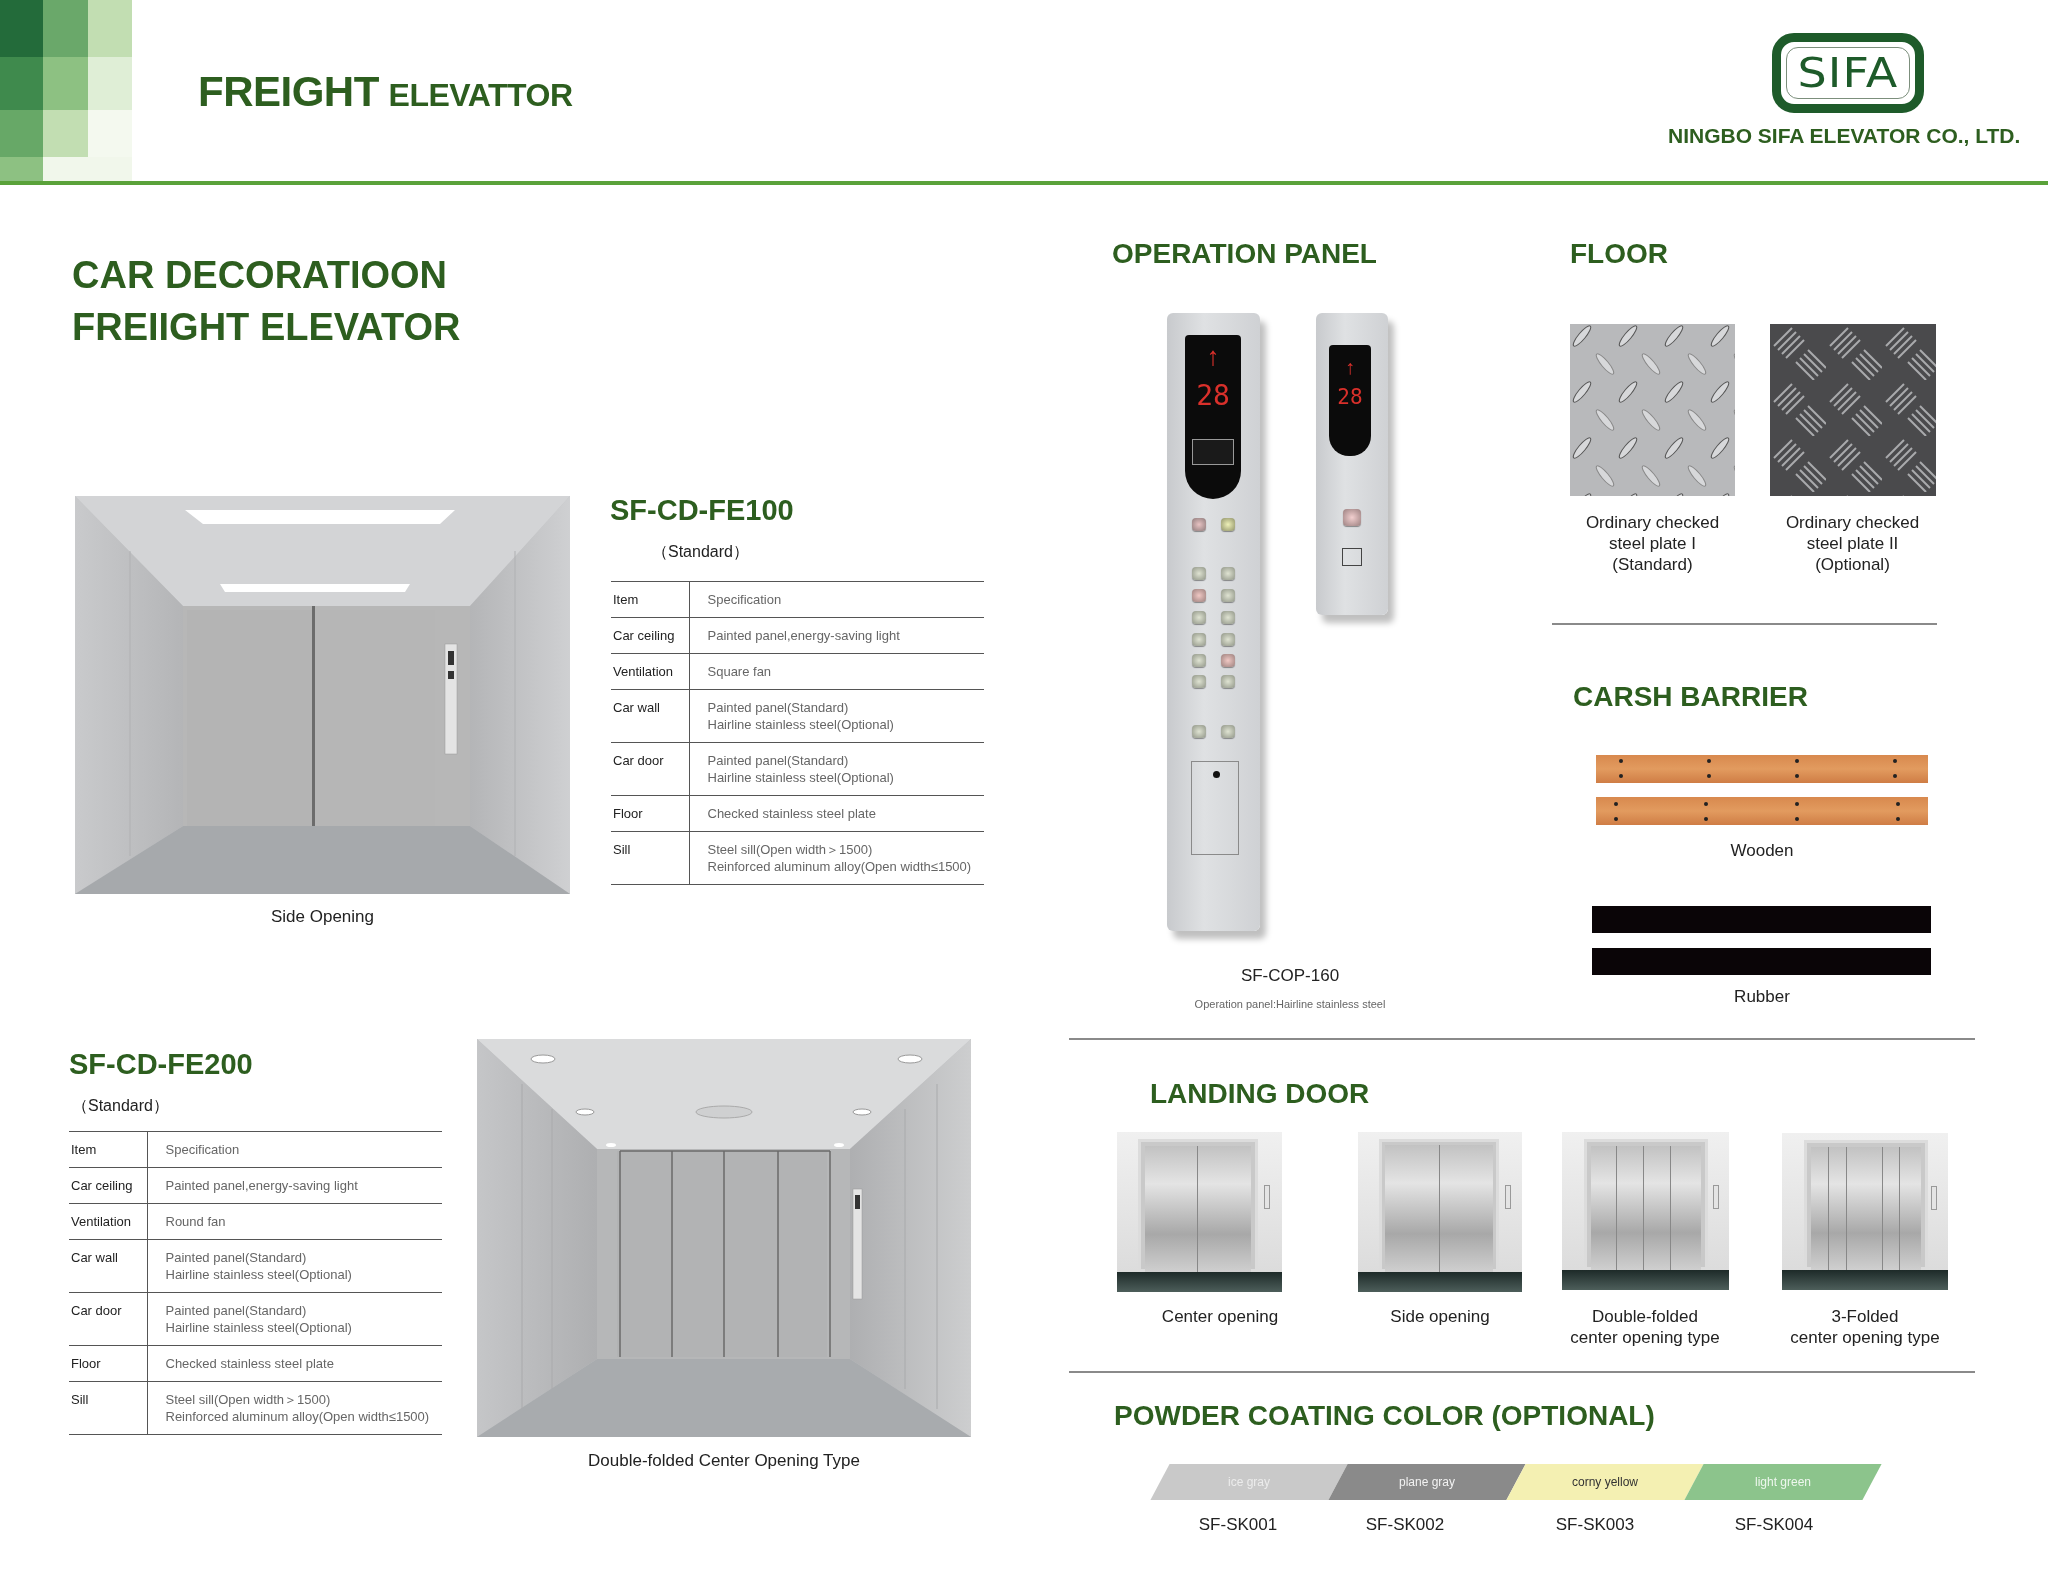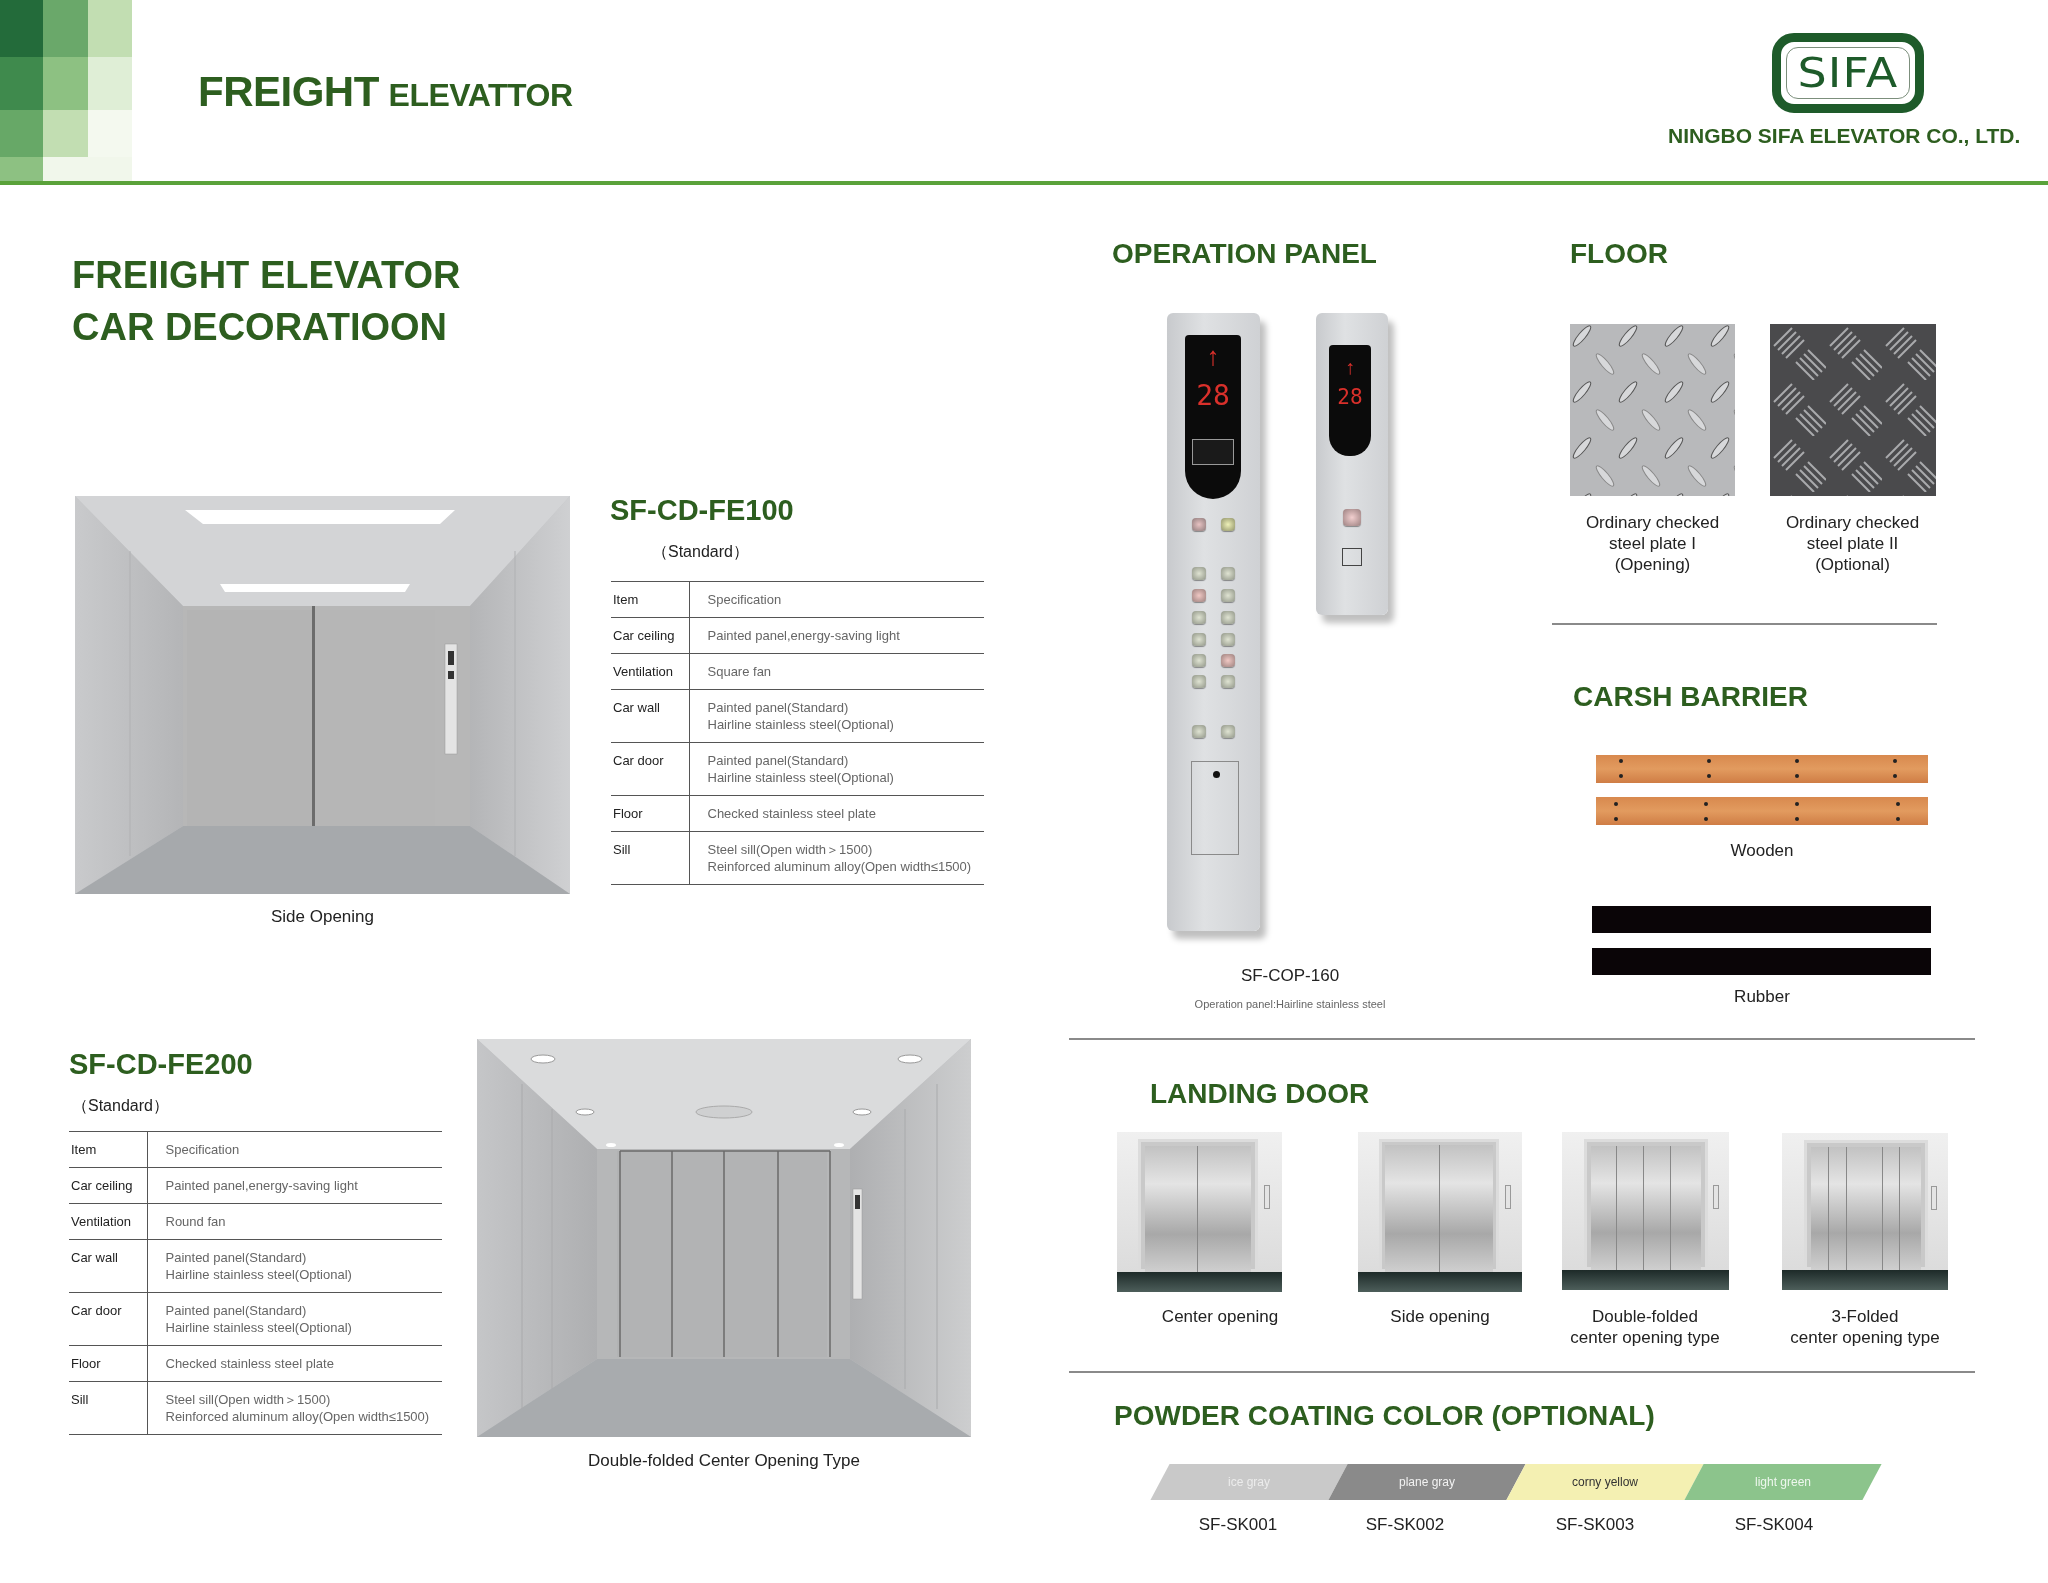--- a/index.html
+++ b/index.html
@@ -63,22 +63,22 @@
 <div class="abs" style="left:1772px;top:33px;width:152px;height:80px;border:9px solid #1e5b2a;border-radius:22px;">
   <div style="position:absolute;left:5px;top:5px;right:5px;bottom:5px;border:1.5px solid #7c8f7c;border-radius:12px;display:flex;align-items:center;justify-content:center;">
     <span style="font-family:'DejaVu Sans',sans-serif;font-size:40px;color:#1e5b2a;letter-spacing:1px;font-weight:normal;transform:scaleX(1.15);">SIFA</span>
   </div>
 </div>
 <div class="abs green-h" style="left:1668px;top:124px;font-size:21px;">NINGBO SIFA ELEVATOR CO., LTD.</div>
 
 <div class="abs rule-top"></div>
 
 <div class="abs green-h" style="left:72px;top:249px;font-size:38px;line-height:52px;">
+  <div>CAR DECORATIOON</div>
   <div>FREIIGHT ELEVATOR</div>
-  <div>CAR DECORATIOON</div>
 </div>
 
 <div class="car" style="left:75px;top:496px;width:495px;height:398px;">
   <svg width="495" height="398" viewBox="0 0 495 398">
     <defs>
       <linearGradient id="wl" x1="0" x2="1">
           <stop offset="0" stop-color="#c9cacc"></stop>
           <stop offset="1" stop-color="#b4b5b7"></stop>
         </linearGradient>
       <linearGradient id="wr" x1="1" x2="0">
@@ -320,21 +320,21 @@
         </g>
       </pattern>
     </defs>
     <rect width="166" height="172" fill="url(#tp)"></rect>
   </svg>
 </div>
 
 <div class="caption" style="left:1560px;top:512px;width:185px;">
   <div>Ordinary checked</div>
     <div>steel plate I</div>
-    <div>(Opening)</div>
+    <div>(Standard)</div>
 </div>
 <div class="caption" style="left:1760px;top:512px;width:185px;">
   <div>Ordinary checked</div>
     <div>steel plate II</div>
     <div>(Optional)</div>
 </div>
 
 <div class="divider" style="left:1552px;top:623px;width:385px;background:#8a8a8a;"></div>
 
 <div class="abs green-h" style="left:1573px;top:681px;font-size:28px;">CARSH BARRIER</div>

